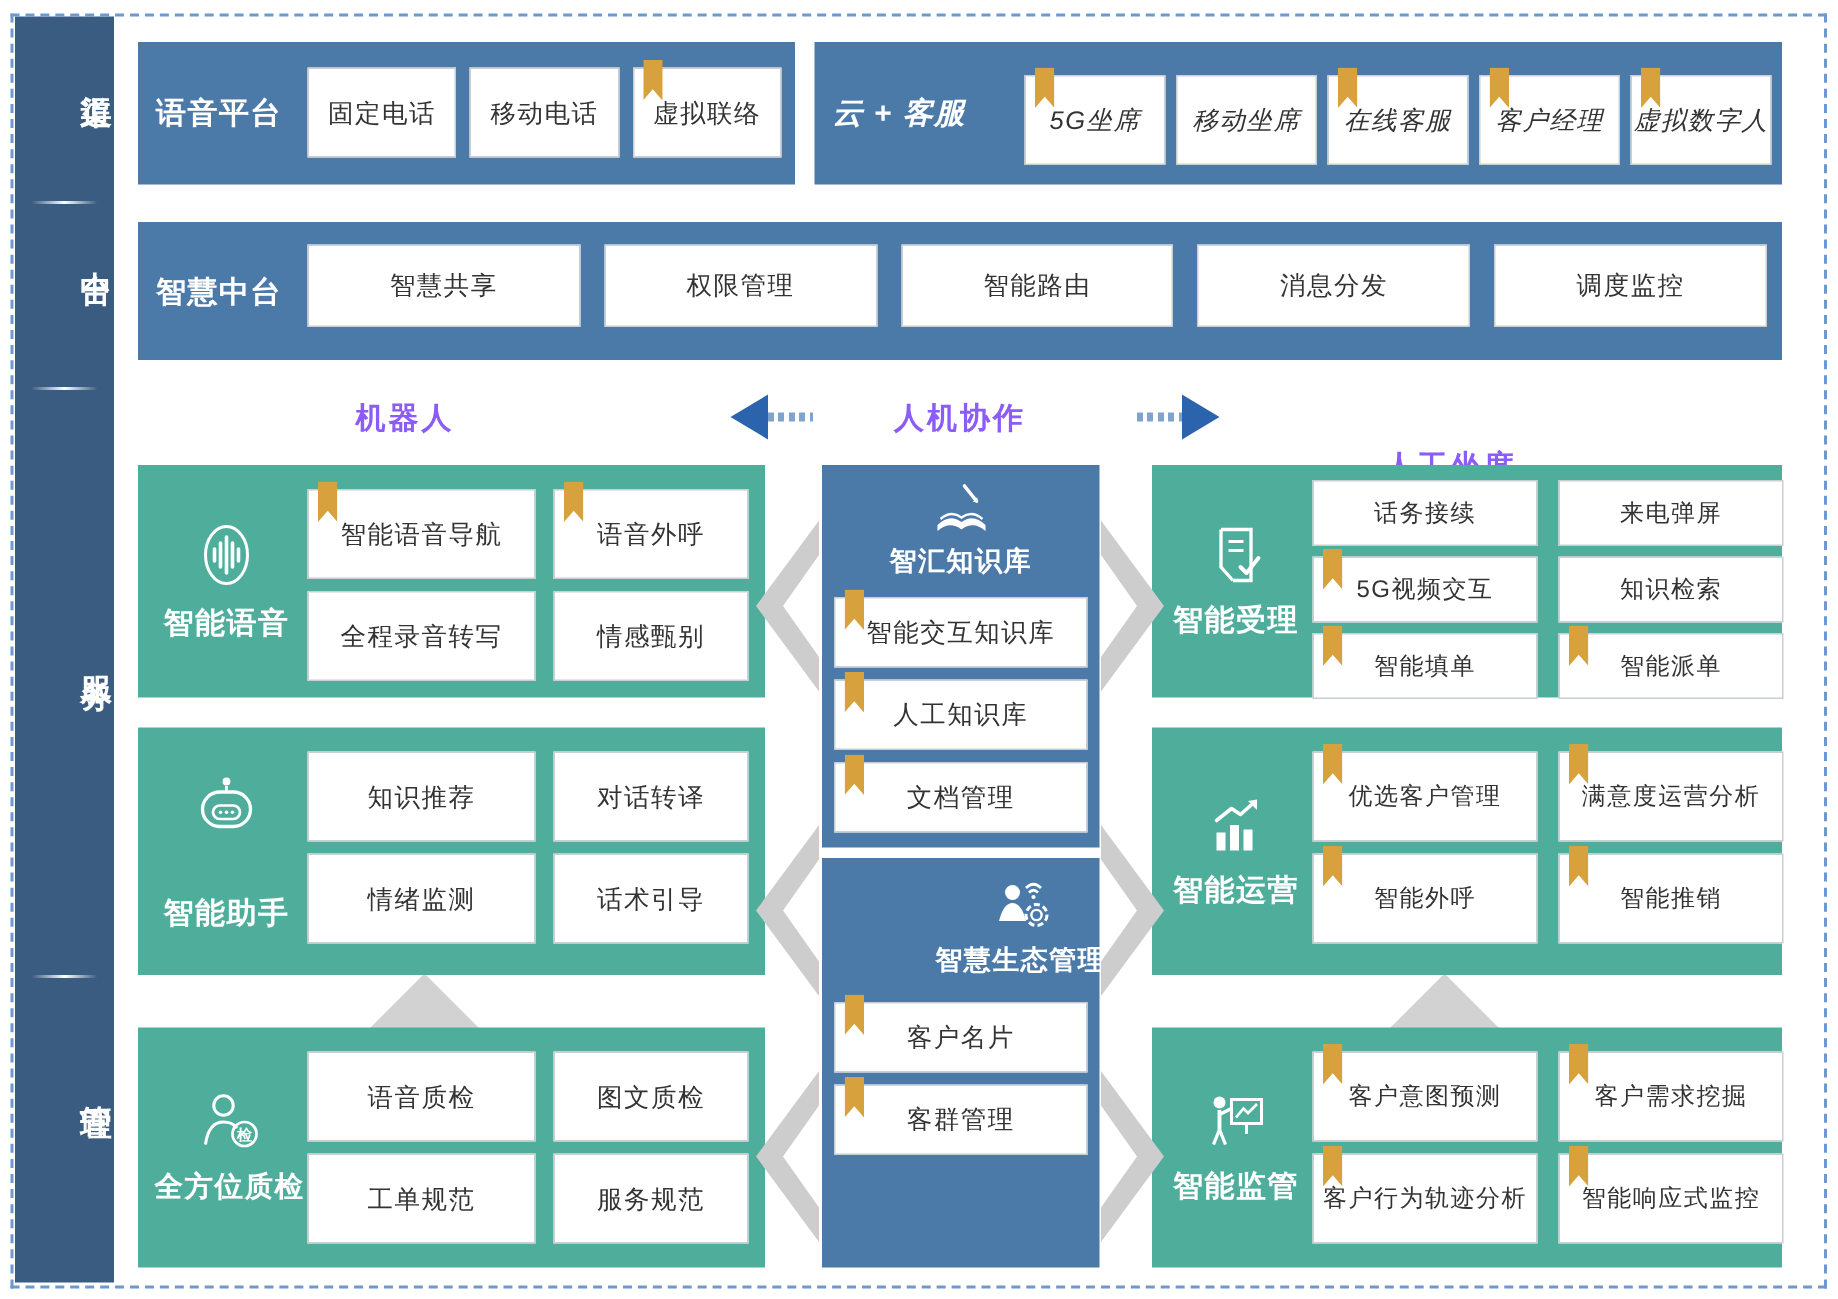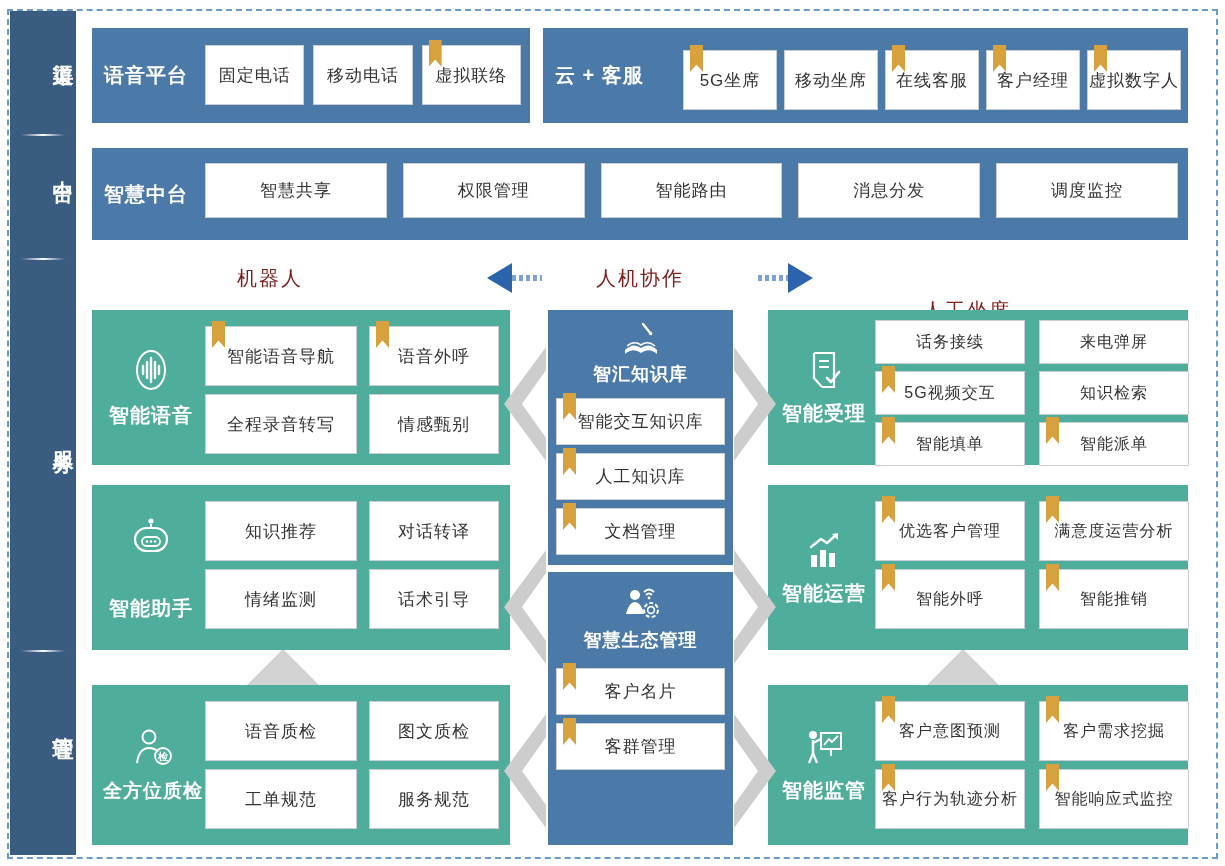--- a/index.html
+++ b/index.html
@@ -22,21 +22,21 @@
     color:#fff;font-weight:bold;font-size:20px;letter-spacing:1px;white-space:nowrap;}
   .hrow{position:absolute;display:flex;align-items:stretch;}
 
   
   .wbox{position:relative;background:#fff;border:1px solid #c9ced3;display:flex;align-items:center;
     justify-content:center;font-size:17px;color:#333;letter-spacing:1px;white-space:nowrap;box-sizing:border-box;}
   .bookmark{position:absolute;top:-6px;left:6px;width:13px;height:27px;background:#d7a23d;
     clip-path:polygon(0 0,100% 0,100% 100%,50% 72%,0 100%);z-index:2;}
 
   
-  .flow-label{position:absolute;font-size:20px;font-weight:normal;color:#7f1d1d;letter-spacing:2px;
+  .flow-label{position:absolute;font-size:20px;font-weight:bold;color:#8b5cf6;letter-spacing:2px;
     text-align:center;width:110px;}
   .flow-arrow{position:absolute;display:flex;align-items:center;height:30px;}
   .tri-left{width:0;height:0;border-top:15px solid transparent;border-bottom:15px solid transparent;
     border-right:25px solid #2b64ad;}
   .tri-right{width:0;height:0;border-top:15px solid transparent;border-bottom:15px solid transparent;
     border-left:25px solid #2b64ad;}
   .dash-tail{width:30px;height:6px;background:repeating-linear-gradient(90deg,#7fa3cf 0 4px,rgba(0,0,0,0) 4px 7px);}
 
   
   .gblock{position:absolute;background:#4fae9b;z-index:1;}
@@ -92,21 +92,21 @@
 
           <span>移动电话</span>
         </div>
         <div class="wbox" style="flex:1">
           <span class="bookmark"></span>
           <span>虚拟联络</span>
         </div>
       </div>
   </div>
 
-  <div class="panel" style="left:543px;top:28px;width:645px;height:95px;">
+  <div class="panel" style="left:543px;top:28px;width:645px;height:95px;font-style:italic;">
     <div class="panel-title">云 + 客服</div>
     <div class="hrow" style="left:104px;top:22px;right:7px;height:60px;gap:7px;margin-left:36px;">
 
     <div class="wbox" style="flex:1">
           <span class="bookmark"></span>
           <span>5G坐席</span>
         </div>
         <div class="wbox" style="flex:1">
 
           <span>移动坐席</span>
@@ -307,21 +307,21 @@
           <span>人工知识库</span>
         </div>
         <div class="wbox">
           <span class="bookmark"></span>
           <span>文档管理</span>
         </div>
       </div>
   </div>
 
   <div class="mblock" style="top:572px;height:273px;">
-    <div class="mhead" style="top:12px;">
+    <div class="mhead" style="top:12px;margin-left:40px;">
       <svg class="icon-svg" width="46" height="42" viewBox="0 0 46 42">
         <circle cx="17" cy="11" r="5" fill="#fff"></circle>
         <path d="M8,30 Q11,18 17,18 Q23,18 26,30 Z" fill="#fff"></path>
         <path d="M26,8 q5,-5 10,0" fill="none" stroke="#fff" stroke-width="1.8"></path>
         <path d="M28,11 q3,-3 6,0" fill="none" stroke="#fff" stroke-width="1.8"></path>
         <circle cx="31" cy="14" r="1.4" fill="#fff"></circle>
         <circle cx="33" cy="26" r="7" fill="none" stroke="#fff" stroke-width="2" stroke-dasharray="4 2.2"></circle>
         <circle cx="33" cy="26" r="3.4" fill="none" stroke="#fff" stroke-width="1.6"></circle>
       </svg>
       <div class="mtitle">智慧生态管理</div>

